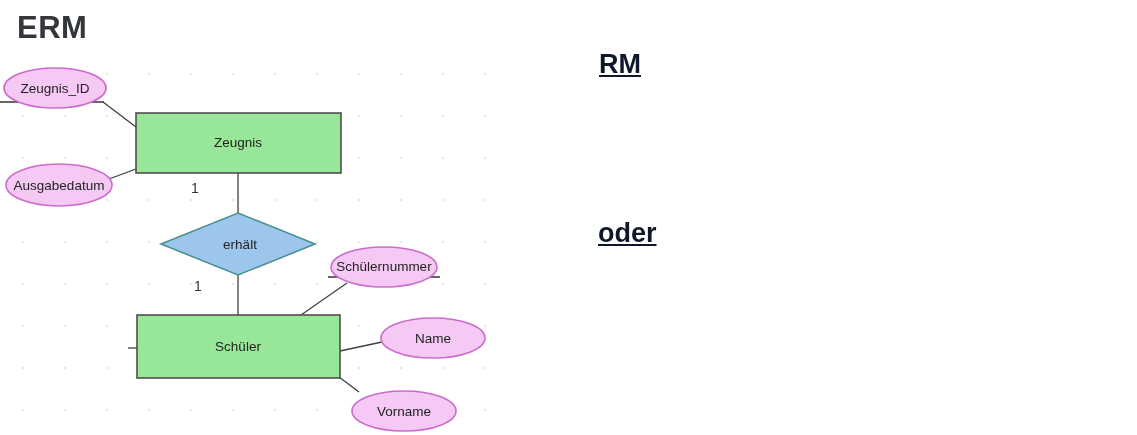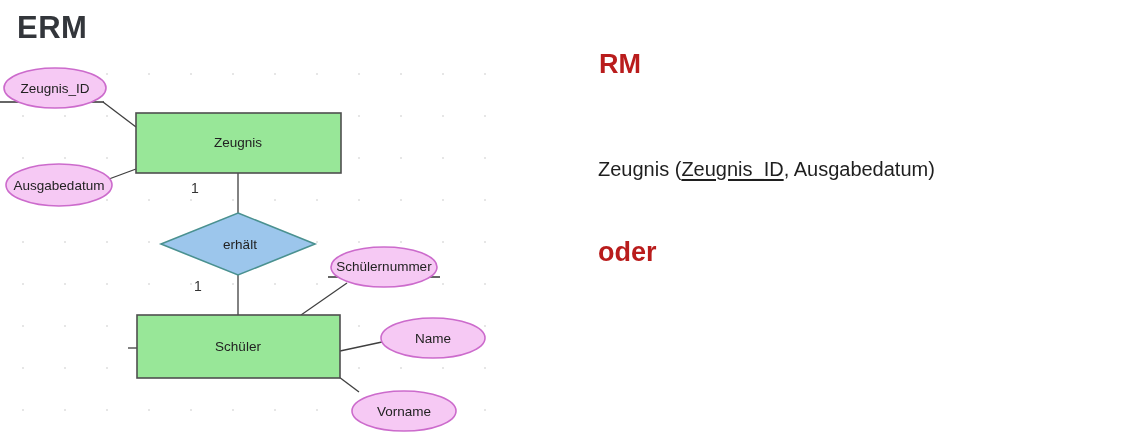--- a/index.html
+++ b/index.html
@@ -20,21 +20,21 @@
   .diagram-svg{position:absolute;left:0;top:0;}
   .entity{fill:#98e798;stroke:#4f4f4f;stroke-width:1.6;}
   .attr{fill:#f6c9f4;stroke:#cc6bcc;stroke-width:1.6;}
   .rel{fill:#9cc6ec;stroke:#4a9190;stroke-width:1.6;}
   .conn{stroke:#3f3f3f;stroke-width:1.3;fill:none;}
   .keyline{stroke:#333333;stroke-width:1.3;}
   .shape-label{font-family:"Liberation Sans",sans-serif;font-size:13.5px;fill:#222222;text-anchor:middle;}
   .card-label{font-family:"Liberation Sans",sans-serif;font-size:14px;fill:#333333;text-anchor:middle;}
   
   .rm-head{
-    position:absolute;font-size:27px;font-weight:bold;color:#b91c1c;
+    position:absolute;font-size:27px;font-weight:bold;color:#0f172a;text-decoration:underline;
   }
   .schema-line{
     position:absolute;font-size:20px;color:#1f1f1f;white-space:nowrap;
   }
   .pk{text-decoration:underline;text-underline-offset:3px;text-decoration-thickness:1.5px;}
   .fk{font-style:italic;color:#3b7d9d;}
 </style>
 </head>
 <body>
 
@@ -81,21 +81,18 @@
     <polygon class="rel" points="238,213 315,244 238,275 161,244"></polygon>
     <text class="shape-label" x="240" y="249">erhält</text>
 
     <text class="card-label" x="195" y="193">1</text>
     <text class="card-label" x="198" y="291">1</text>
   </svg>
 
   <div class="rm-head" style="left:599px;top:49px;">RM</div>
 
 
-  <div class="schema-line" style="left:598px;top:158px;">
-    <span>Zeugnis (</span><span class="pk">Zeugnis_ID</span><span>, Ausgabedatum)</span><span class="fk"></span><span></span>
-  </div>
 
-  <div class="rm-head" style="left:598px;top:237px;">oder</div>
+  <div class="rm-head" style="left:598px;top:218px;">oder</div>
 
 
 
 </div>
 
 </body></html>

